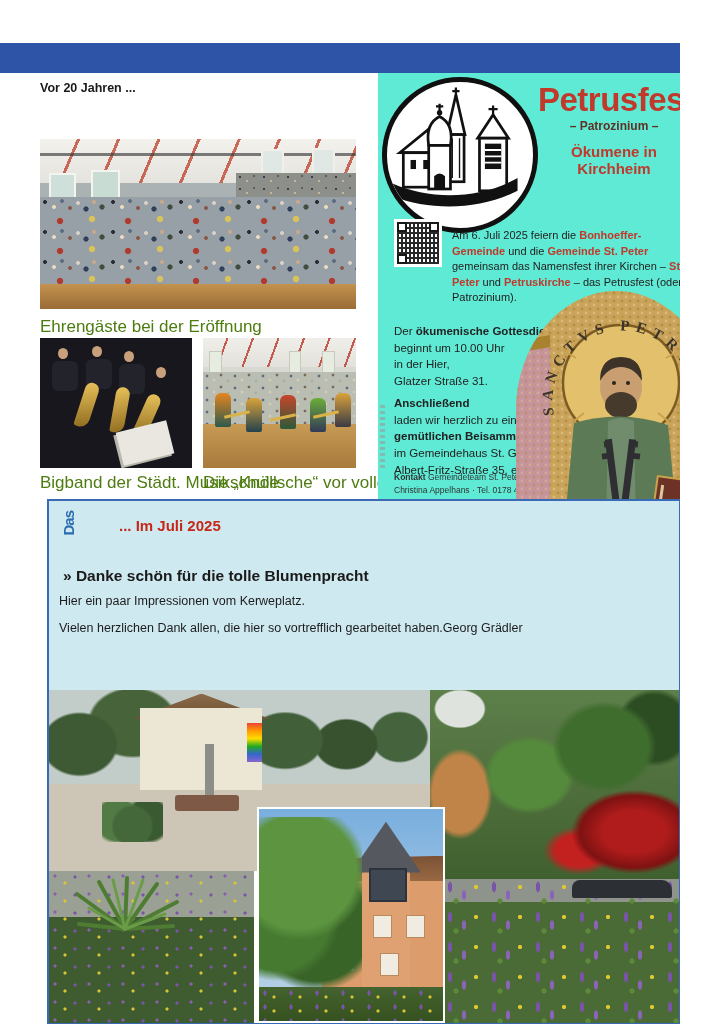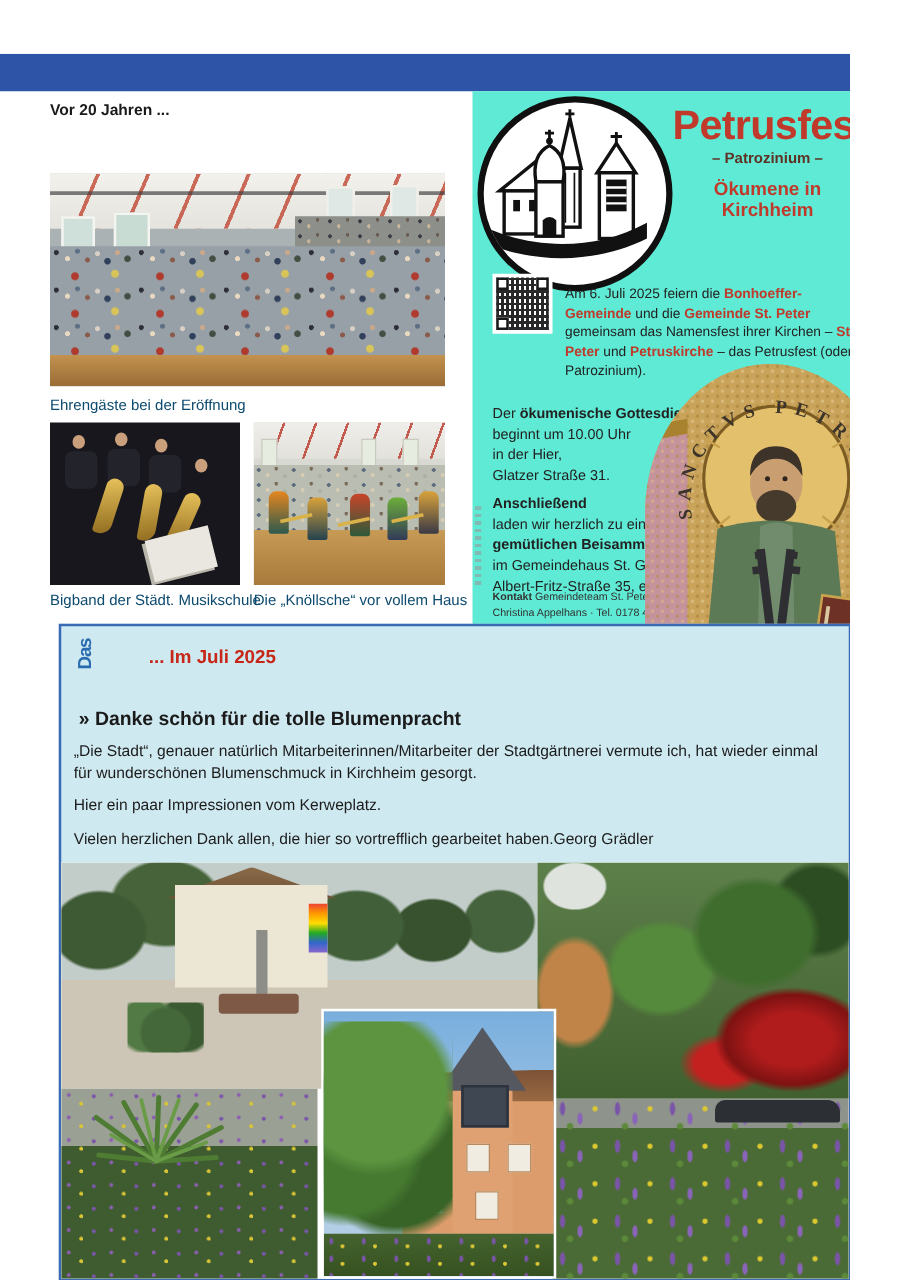--- a/index.html
+++ b/index.html
@@ -6,21 +6,21 @@
   #page{position:relative;width:680px;height:1024px;background:#fff;overflow:hidden;
         font-family:"Liberation Sans",sans-serif;color:#1a1a1a;margin-top:43px;}
   .abs{position:absolute;}
 
   
   .topbar{left:0;top:0;width:724px;height:30px;background:#2d54a6;}
 
   
   .kicker{left:40px;top:38px;font-size:12.5px;font-weight:bold;}
   .headline1{left:40px;top:62px;font-size:16.5px;font-weight:bold;letter-spacing:.2px;}
-  .caption{font-size:12px;color:#0c4a6e;}
+  .caption{font-size:17px;color:#4d7c0f;}
 
   .photo{overflow:hidden;background:#888;}
   
   .ph-hall{left:40px;top:96px;width:316px;height:170px;background:#aab2b4;}
   .ph-hall .ceiling{position:absolute;left:0;top:0;width:100%;height:26%;
       background:
         repeating-linear-gradient(113deg,transparent 0 34px,rgba(190,60,40,.75) 34px 37px),
         linear-gradient(#f2f1ec,#e4e3dd);}
   .ph-hall .beam{position:absolute;left:0;top:8%;width:100%;height:3px;background:#3b3b3b;opacity:.65;}
   .ph-hall .winL1{position:absolute;left:3%;top:20%;width:7%;height:22%;background:#cfe0da;border:2px solid #f4f4f0;}
@@ -368,21 +368,20 @@
     <div class="credit-marks"></div>
   </div>
 
   <div class="abs bottom-box">
     <div class="logo-row">
       <div class="logo-das">Das</div>
       <div class="date-note">... Im Juli 2025</div>
     </div>
     <div class="headline2">» Danke schön für die tolle Blumenpracht</div>
     <div class="box-paras">
-      <p>„Die Stadt“, genauer natürlich Mitarbeiterinnen/Mitarbeiter der Stadtgärtnerei vermute ich, hat wieder einmal für wunderschönen Blumenschmuck in Kirchheim gesorgt.</p>
       <p>Hier ein paar Impressionen vom Kerweplatz.</p>
       <p>Vielen herzlichen Dank allen, die hier so vortrefflich gearbeitet haben.Georg Grädler</p>
     </div>
 
     <div class="collage">
       <div class="cph c-plaza">
         <div class="roof"></div>
         <div class="building"></div>
         <div class="flag"></div>
         <div class="pillar"></div>

